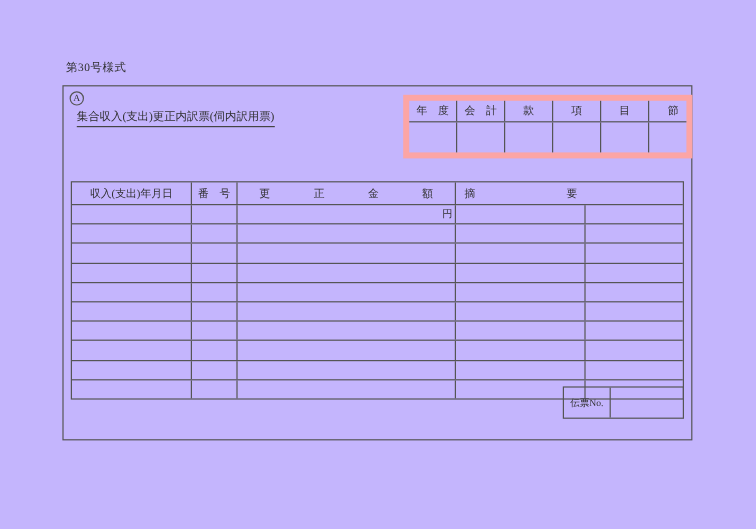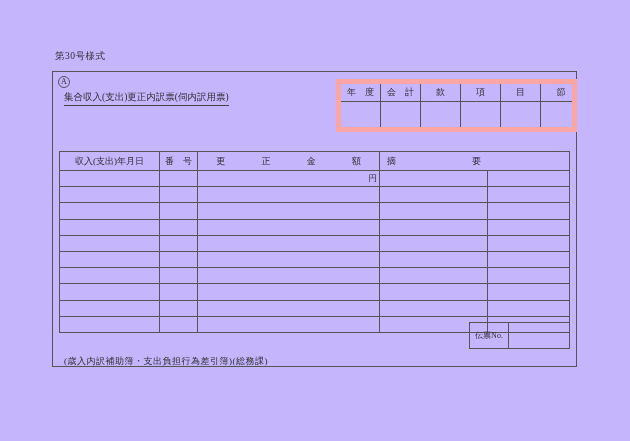--- a/index.html
+++ b/index.html
@@ -299,17 +299,16 @@
           <div class="m-cell last"></div>
         </div>
 
     </div>
 
     <div class="slip-box">
       <div class="slip-label">伝票No.</div>
       <div class="slip-value"></div>
     </div>
 
-    <div class="ledger-note">(歳入内訳補助簿・支出負担行為差引簿)(総務課)</div>
   </div>
 
 
 </div>
 
 </body></html>

